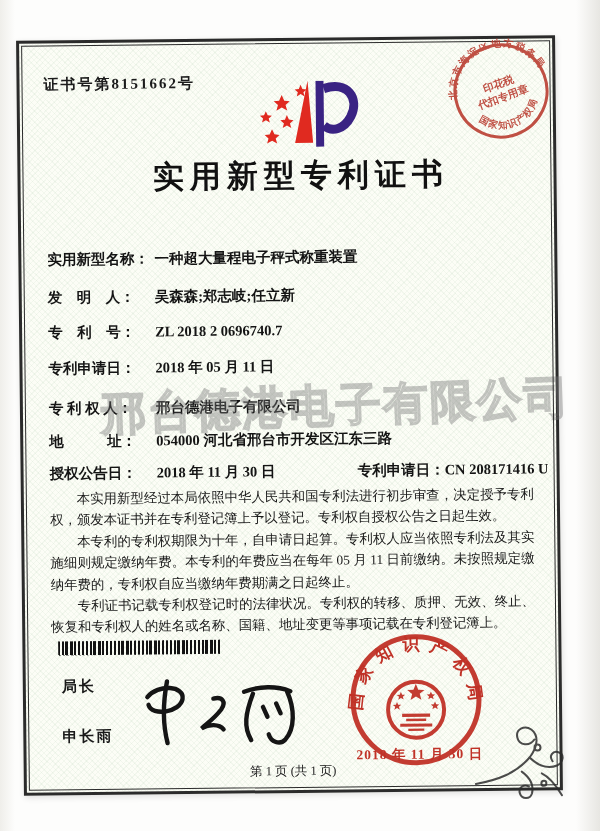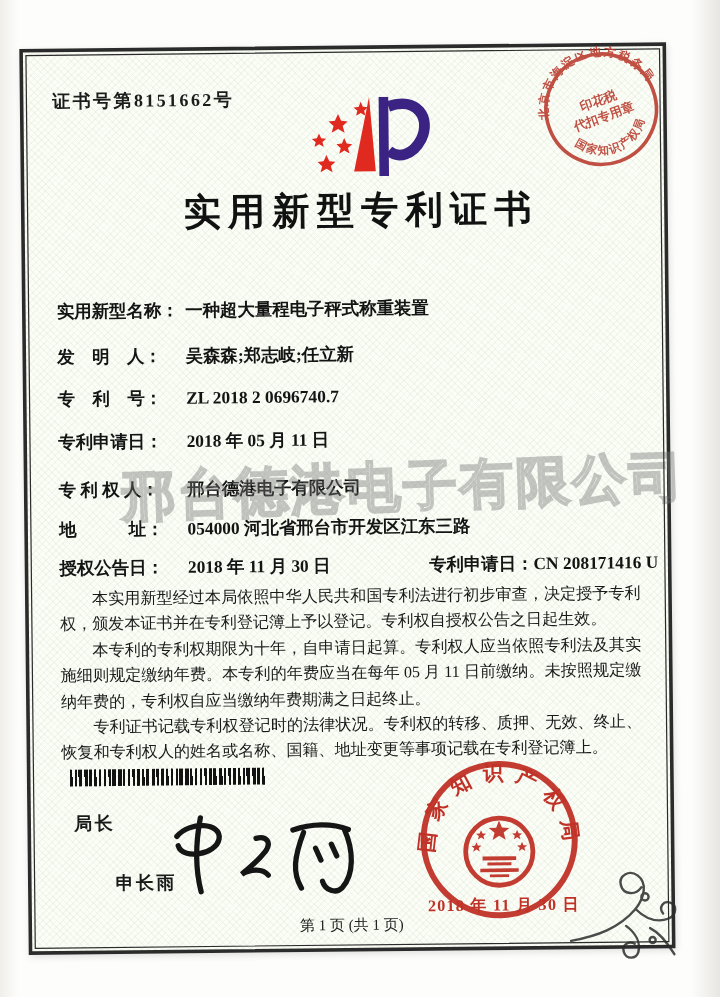--- a/index.html
+++ b/index.html
@@ -33,21 +33,21 @@
   .paras{left:26px;top:445px;width:484px;font-size:13.4px;line-height:21.4px;color:#191919;
          text-align:justify;}
   .para{margin:0;text-indent:2em;}
   .barcode{
     left:33px;top:598px;width:163px;height:14px;
     background:
       repeating-linear-gradient(90deg,#121212 0 2px,transparent 2px 4px),
       repeating-linear-gradient(90deg,#121212 0 1px,transparent 1px 7px);
   }
   .sig-role{left:36px;top:634px;font-size:15px;font-weight:700;color:#1a1a1a;letter-spacing:2px;}
-  .sig-name{left:36px;top:684px;font-size:15px;font-weight:700;color:#1a1a1a;letter-spacing:2px;margin-left:34px;}
+  .sig-name{left:36px;top:684px;font-size:15px;font-weight:700;color:#1a1a1a;letter-spacing:2px;}
   .signature-svg{left:102px;top:626px;width:195px;height:88px;}
   .seal-svg{left:320px;top:590px;width:140px;height:140px;}
   .seal-date{left:330px;top:706px;font-size:13.5px;font-weight:700;color:#c03227;letter-spacing:1px;}
   .footer{left:0;top:722px;width:533px;text-align:center;font-size:12.5px;color:#222;}
   .ornament{right:-8px;bottom:-14px;width:96px;height:88px;}
   .watermark{
     left:78px;top:336px;width:420px;
     font-size:45px;font-weight:700;letter-spacing:2px;white-space:nowrap;
     color:rgba(135,135,135,0.30);
     transform:rotate(-1.5deg);

